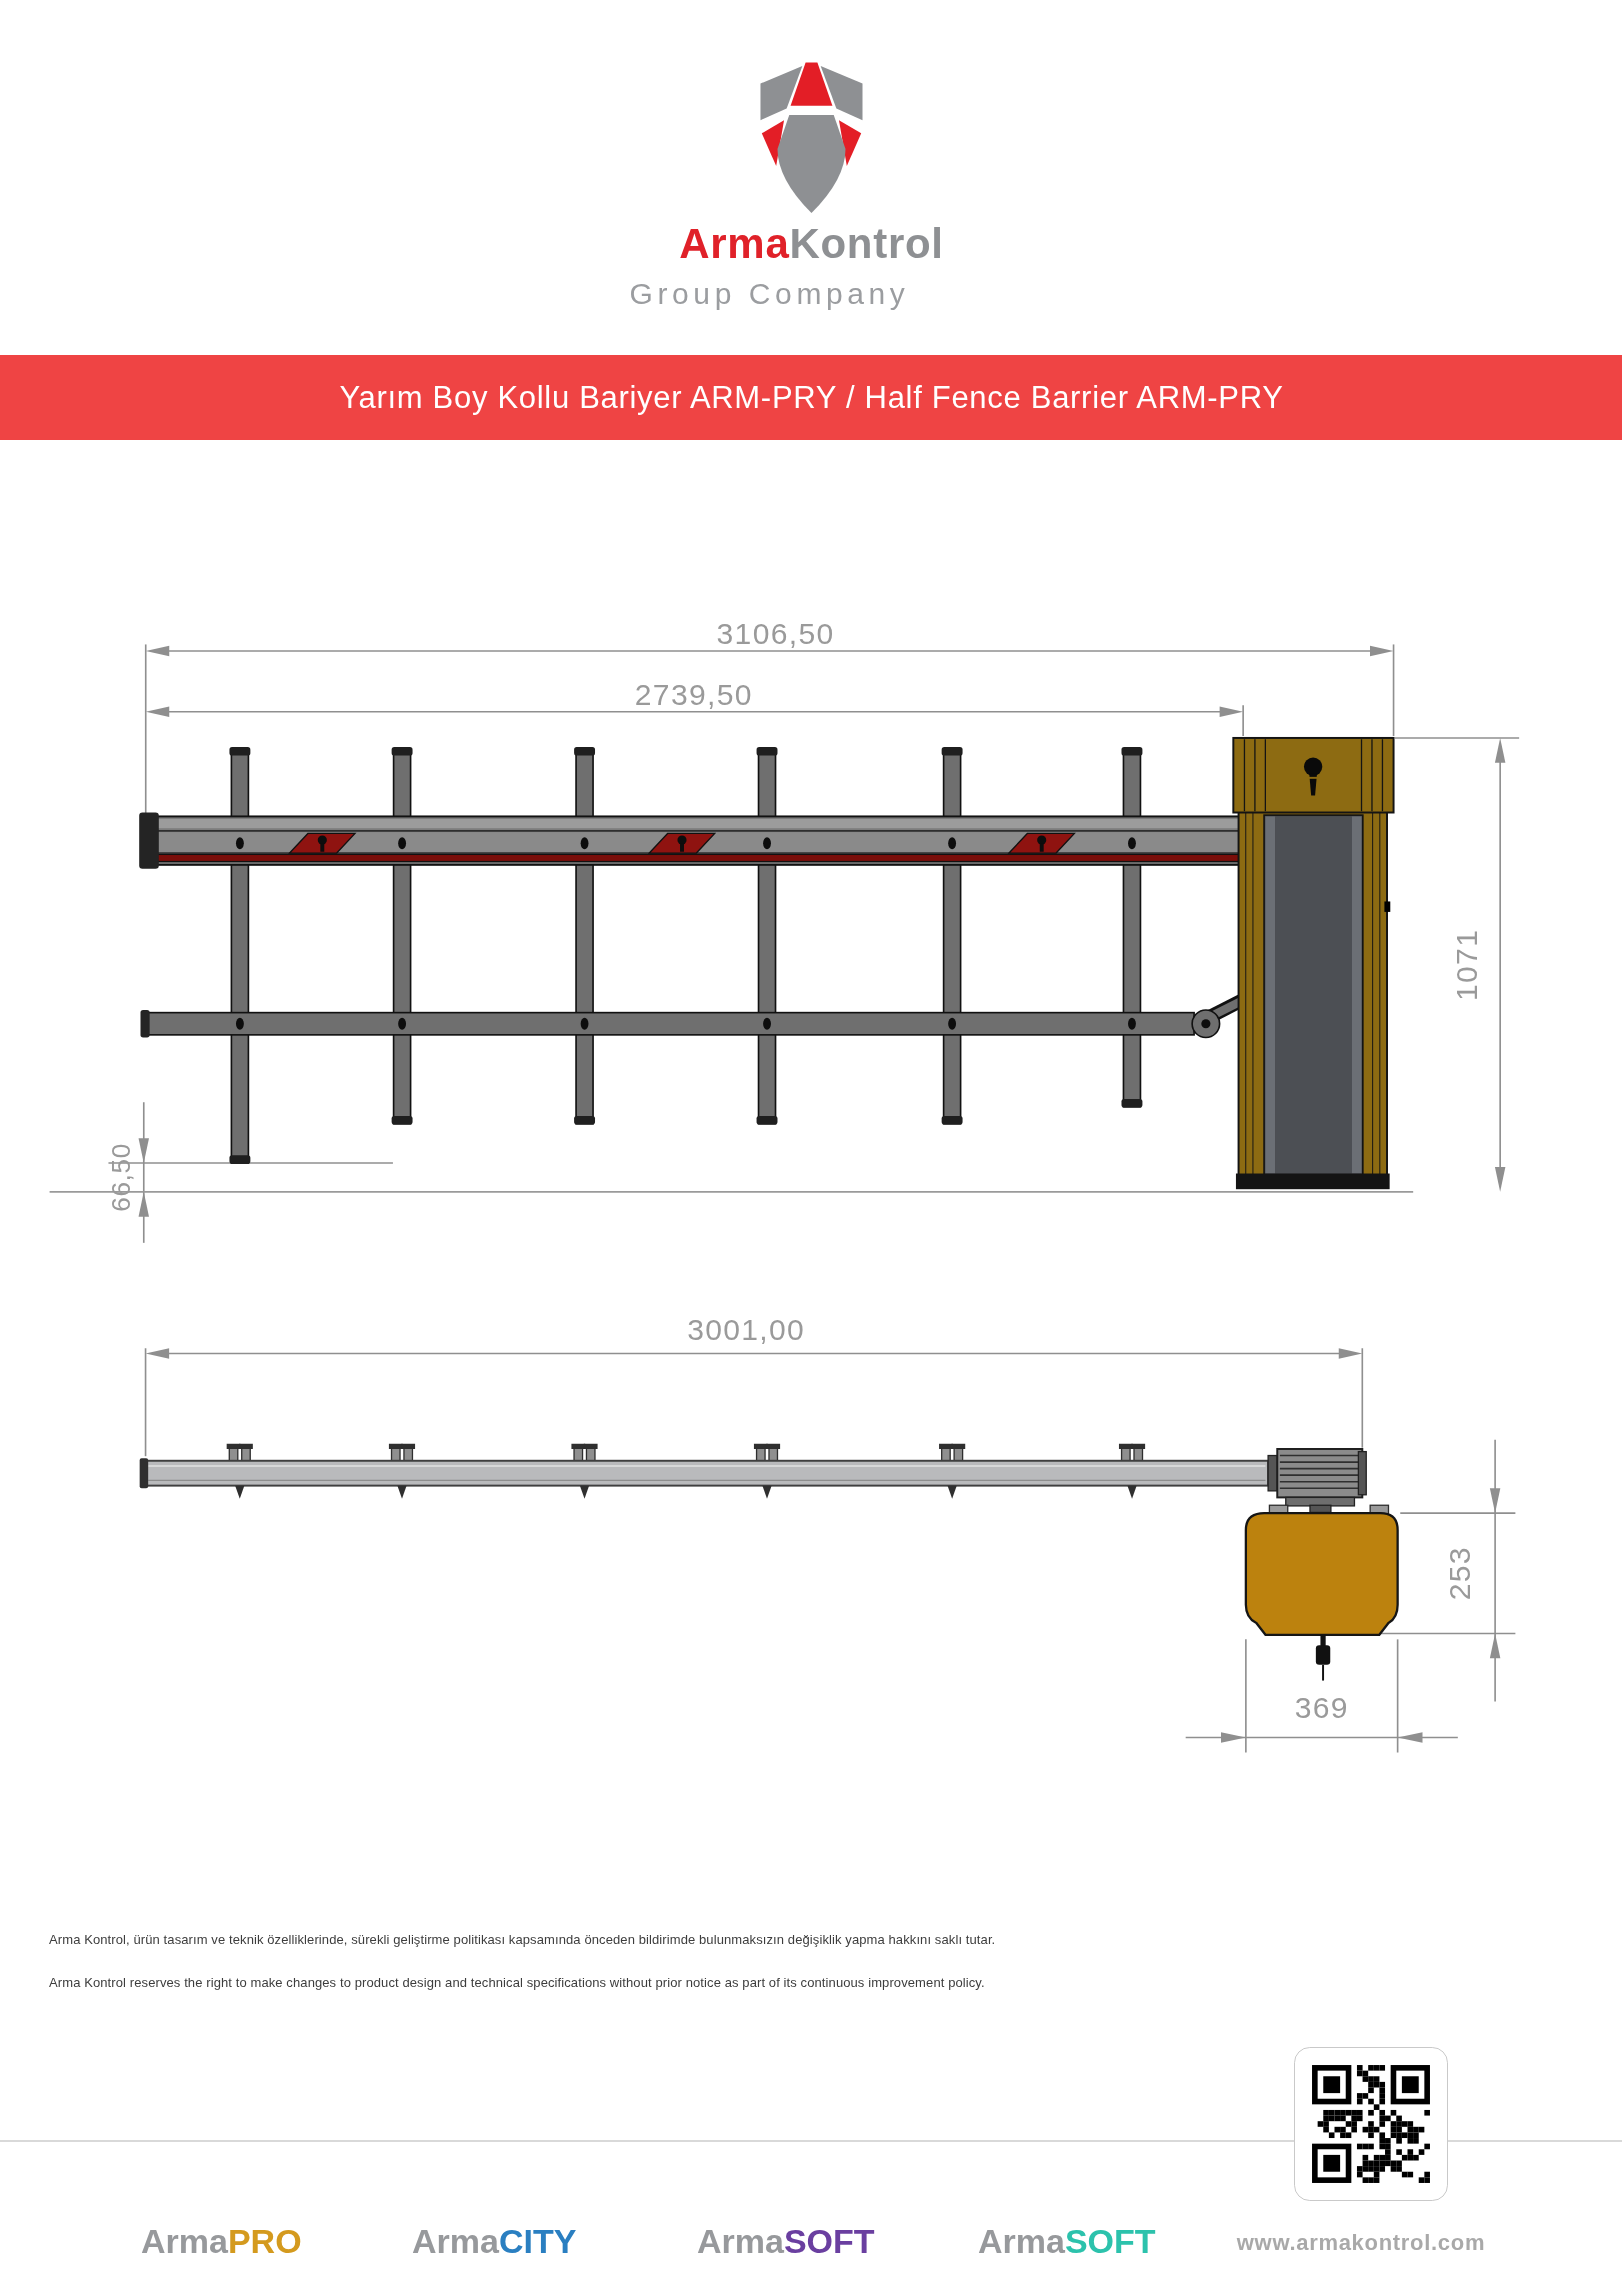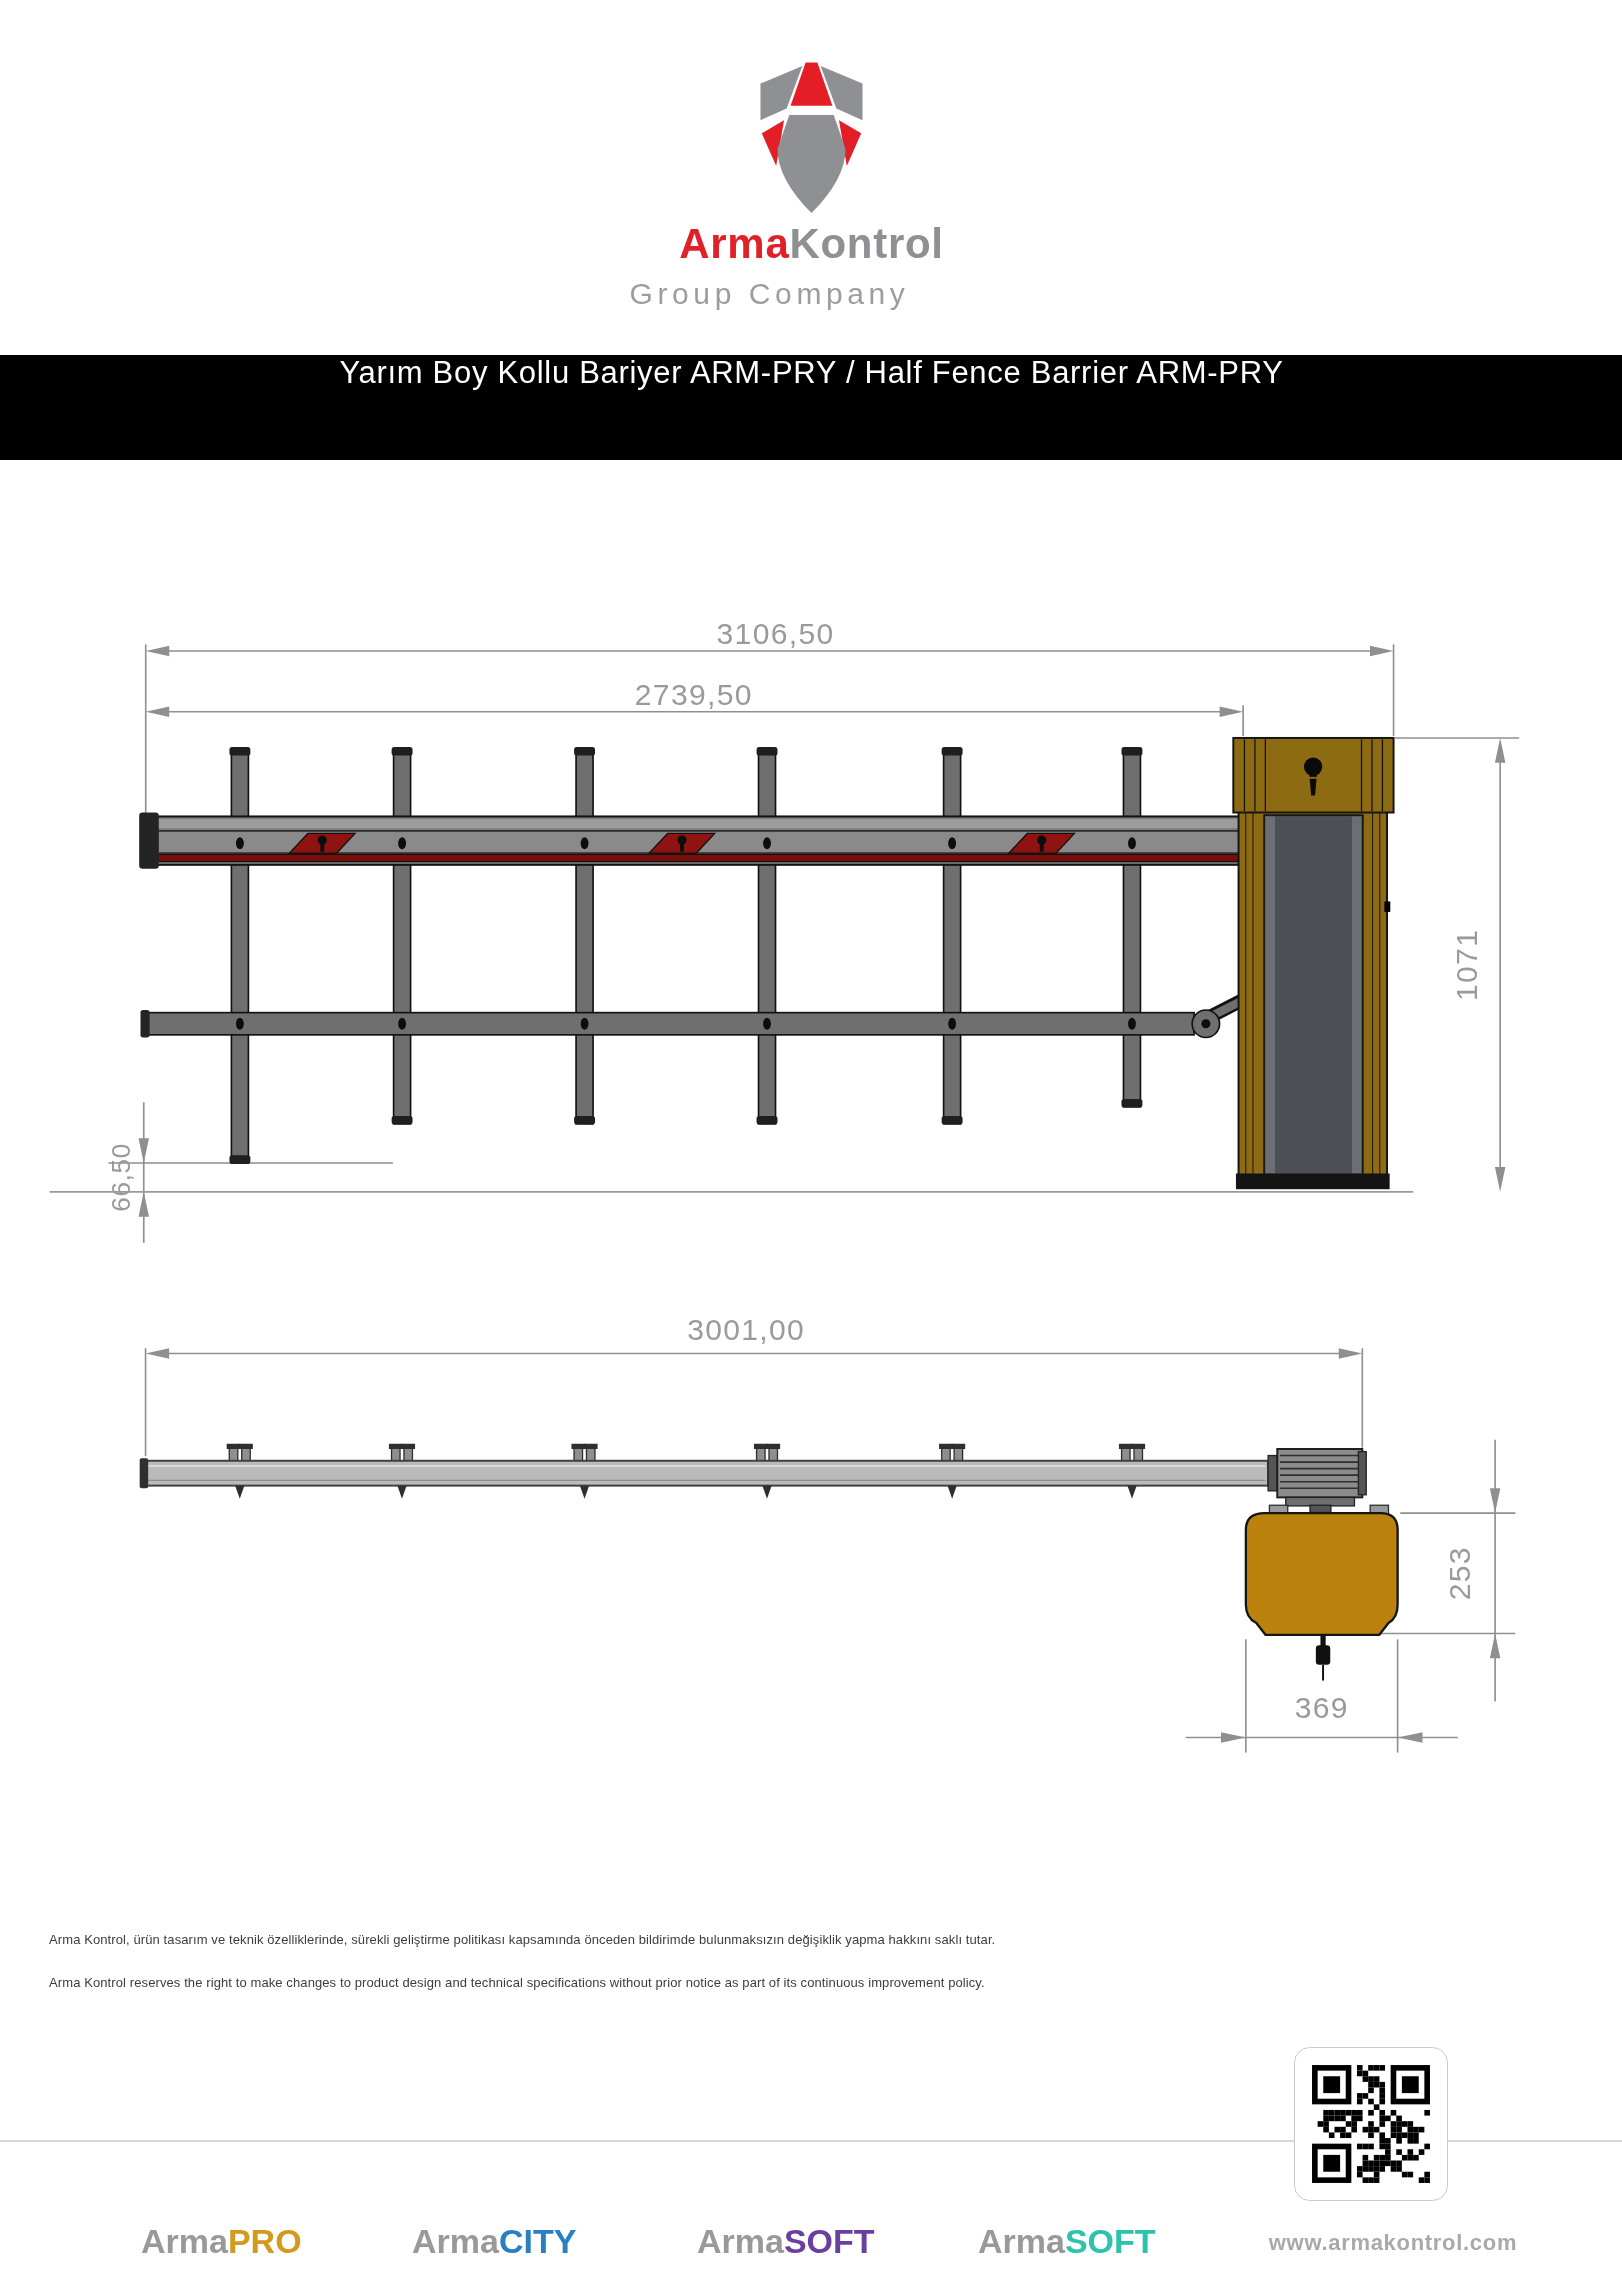--- a/index.html
+++ b/index.html
@@ -5,29 +5,29 @@
   html,body{margin:0;padding:0;background:#ffffff;}
   #page{position:relative;width:1623px;height:2295px;background:#ffffff;overflow:hidden;
         font-family:"Liberation Sans", sans-serif;}
   .abs{position:absolute;}
   
   #brand-wordmark{left:0;top:220px;width:1623px;text-align:center;font-size:42px;font-weight:700;letter-spacing:0.7px;}
   #brand-wordmark .red{color:#e02129;}
   #brand-wordmark .gray{color:#8e9093;}
   #brand-subtitle{left:0;top:277px;width:1539px;text-align:center;font-size:30px;color:#9b9da0;letter-spacing:4.6px;}
   
-  #title-bar{left:0;top:355px;width:1623px;height:105px;background:#000000;display:flex;justify-content:center;}
+  #title-bar{left:0;top:355px;width:1623px;height:85px;background:#ef4444;display:flex;align-items:center;justify-content:center;}
   #title-bar span{color:#ffffff;font-size:31px;font-weight:500;letter-spacing:0.7px;}
   
   .disclaimer{left:49px;width:1525px;font-size:13px;color:#3d3d3d;letter-spacing:0.1px;}
   #disclaimer-tr{top:1932px;}
   #disclaimer-en{top:1975px;}
   #footer-divider{left:0;top:2140px;width:1623px;height:2px;background:#d9d9d9;}
   #qr-box{left:1294px;top:2047px;width:152px;height:152px;background:#ffffff;border:1.3px solid #c9c9c9;border-radius:15.7px;z-index:3;}
-  #website-text{left:1230px;top:2230px;width:262px;text-align:center;font-size:22px;font-weight:700;color:#a9a9a9;letter-spacing:0.7px;margin-left:32px;}
+  #website-text{left:1230px;top:2230px;width:262px;text-align:center;font-size:22px;font-weight:700;color:#a9a9a9;letter-spacing:0.7px;}
   .brand{top:2222px;font-size:34px;font-weight:700;letter-spacing:0;}
   .brand .pre{color:#97999c;}
   #brand-pro{left:141px;}   #brand-pro  .suf{color:#d49a1e;}
   #brand-city{left:412px;}  #brand-city .suf{color:#2a7fc1;}
   #brand-soft{left:697px;} #brand-soft .suf{color:#6a3fa0;}
   #brand-care{left:978px;} #brand-care .suf{color:#2cc2ac;}
   
   text.dim{font-family:"Liberation Sans",sans-serif;font-size:46px;fill:#9a9a9a;letter-spacing:2px;}
   text.dim-sm{font-family:"Liberation Sans",sans-serif;font-size:40px;fill:#9a9a9a;letter-spacing:1px;}
 </style>

